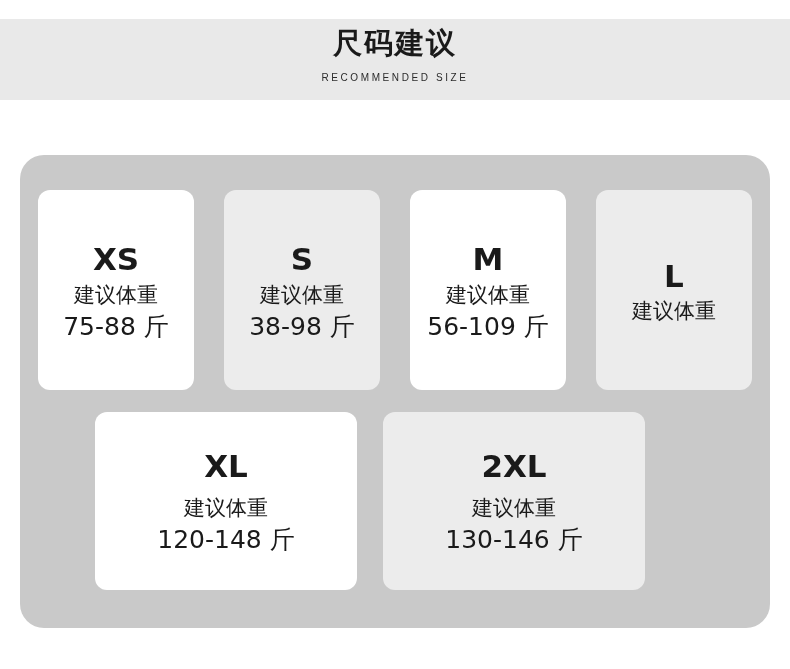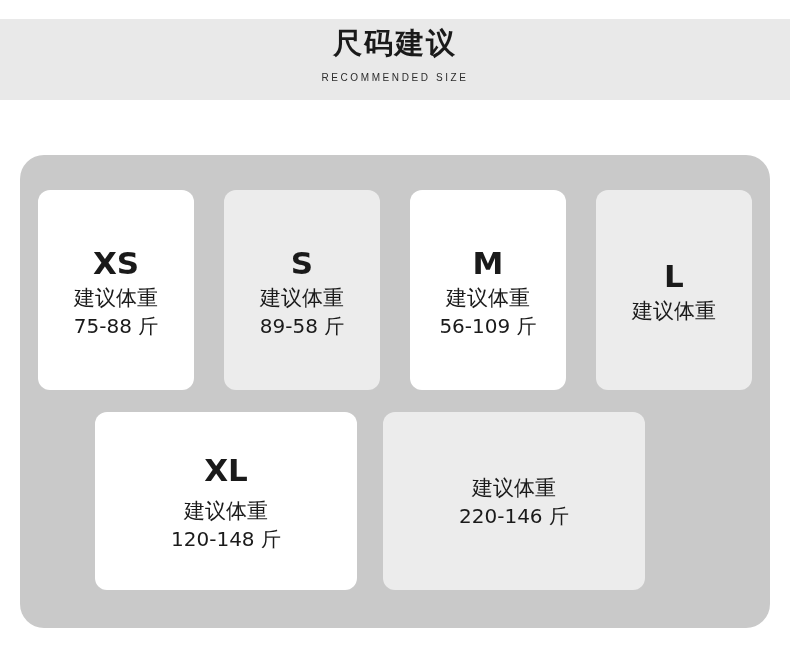--- a/index.html
+++ b/index.html
@@ -121,21 +121,21 @@
     font-size: 31px;
     margin-bottom: 10px;
   }
   .card-label {
     font-size: 21px;
     font-weight: 400;
     line-height: 1.32;
     font-family: "DejaVu Sans", "Liberation Sans", sans-serif;
   }
   .card-value {
-    font-size: 20px;
+    font-size: 25px;
     font-weight: 400;
     line-height: 1.32;
     white-space: nowrap;
     font-family: "DejaVu Sans", "Liberation Sans", sans-serif;
   }
 </style>
 </head>
 <body>
 
 <div class="page">
@@ -151,21 +151,21 @@
 
       <div class="card card-top">
         <div class="card-size">XS</div>
         <div class="card-label">建议体重</div>
         <div class="card-value">75-88 斤</div>
       </div>
 
       <div class="card card-top tinted">
         <div class="card-size">S</div>
         <div class="card-label">建议体重</div>
-        <div class="card-value">89-58 斤</div>
+        <div class="card-value">38-98 斤</div>
       </div>
 
       <div class="card card-top">
         <div class="card-size">M</div>
         <div class="card-label">建议体重</div>
         <div class="card-value">56-109 斤</div>
       </div>
 
       <div class="card card-top tinted">
         <div class="card-size">L</div>
@@ -176,20 +176,21 @@
 
     <div class="row row-bottom">
 
       <div class="card card-bottom">
         <div class="card-size">XL</div>
         <div class="card-label">建议体重</div>
         <div class="card-value">120-148 斤</div>
       </div>
 
       <div class="card card-bottom tinted">
+        <div class="card-size">2XL</div>
         <div class="card-label">建议体重</div>
-        <div class="card-value">220-146 斤</div>
+        <div class="card-value">130-146 斤</div>
       </div>
 
     </div>
 
   </div>
 </div>
 
 </body></html>

